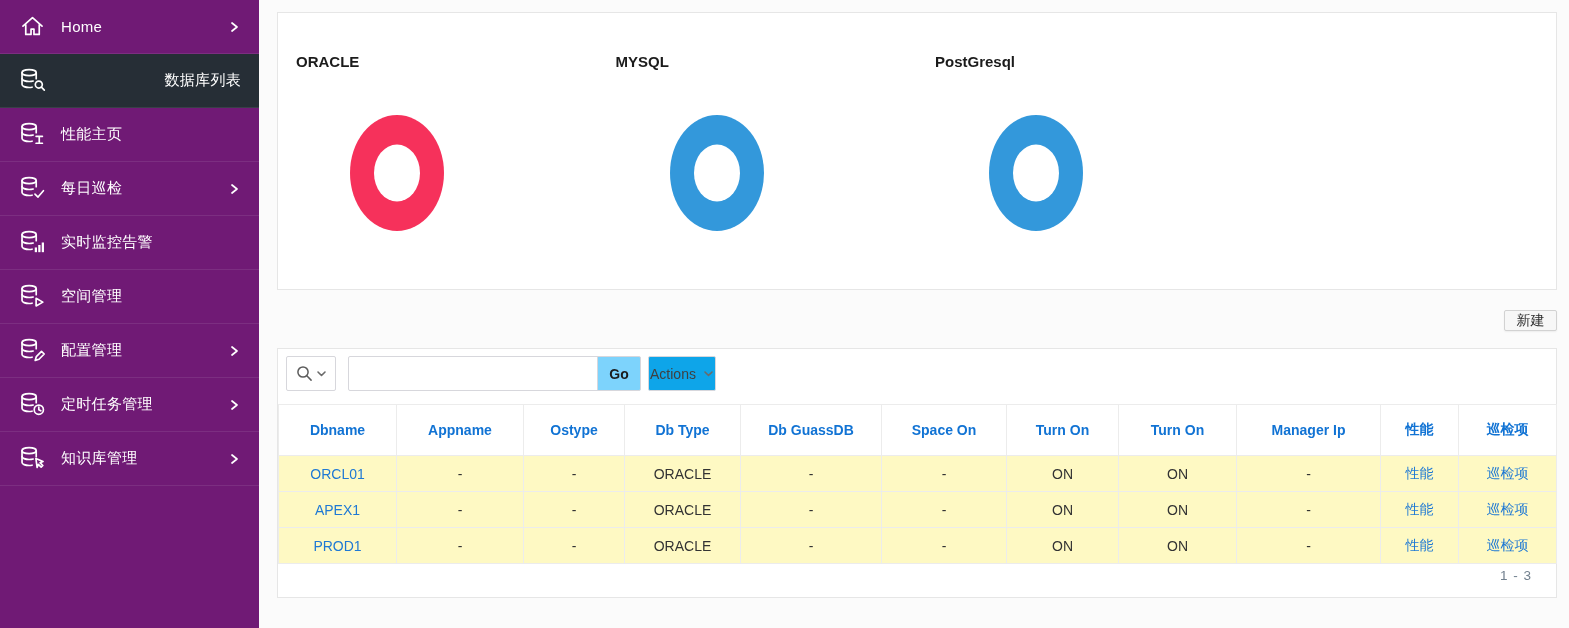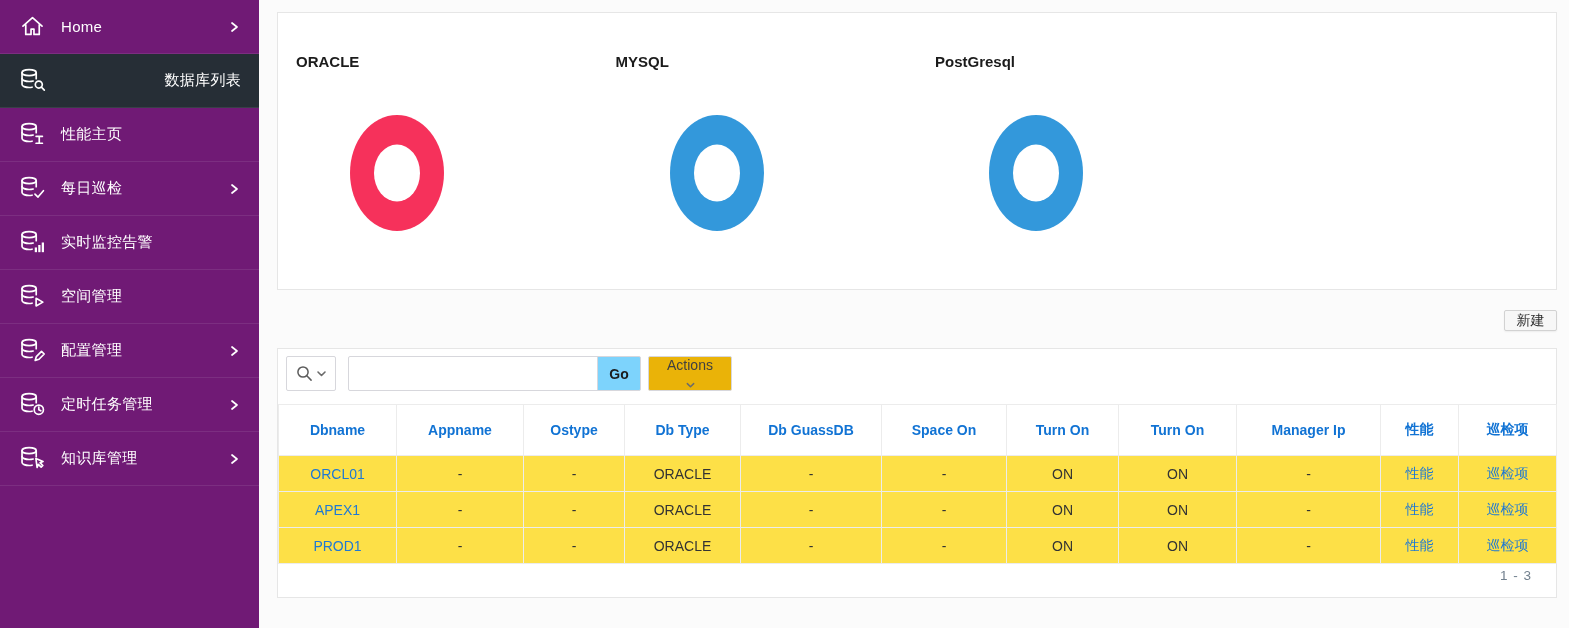--- a/index.html
+++ b/index.html
@@ -69,39 +69,39 @@
     width:250px; border:1px solid #d7d7dc; border-radius:2px 0 0 2px;
     padding:0 10px; font-family:"Liberation Sans", sans-serif; font-size:14px;
     outline:none; background:#fff;
   }
   .go-btn {
     width:44px; margin-left:-1px; background:#7dd3fc; border:1px solid #d7d7dc;
     border-radius:0 2px 2px 0; font-family:"Liberation Sans", sans-serif;
     font-size:14px; font-weight:bold; color:#1b1b1b; cursor:pointer;
   }
   .actions-btn {
-    margin-left:7px; width:84px; background:#eab308; border:1px solid #d7d7dc;
+    margin-left:7px; width:68px; background:#0ea5e9; border:1px solid #d7d7dc;
     border-radius:2px; font-family:"Liberation Sans", sans-serif; font-size:14px;
     color:#404040; cursor:pointer; display:flex; align-items:center;
-    justify-content:center; gap:7px;flex-direction:column;
+    justify-content:center; gap:7px;
   }
   .chev-down { width:11px; height:11px; stroke:#6b6b6b; fill:none;
     stroke-width:1.6; stroke-linecap:round; stroke-linejoin:round; }
 
   .ir-table {
     position:absolute; left:0; top:55px; width:1278px;
     border-collapse:collapse; table-layout:fixed;
   }
   .ir-table th {
     height:51px; font-size:14px; font-weight:bold; color:#1173d4;
     border:1px solid #ececec; background:#fff; text-align:center; cursor:pointer;
   }
   .ir-table td {
     height:36px; font-size:14px; color:#333;
-    border:1px solid #ececec; text-align:center; background:#fde047;
+    border:1px solid #ececec; text-align:center; background:#fef9c3;
   }
   .ir-table a { color:#1f79d4; text-decoration:none; cursor:pointer; }
   .pagination {
     position:absolute; right:24px; top:219px;
     font-size:13.5px; color:#72808e; letter-spacing:1px;
   }
 </style>
 </head>
 <body>
 

